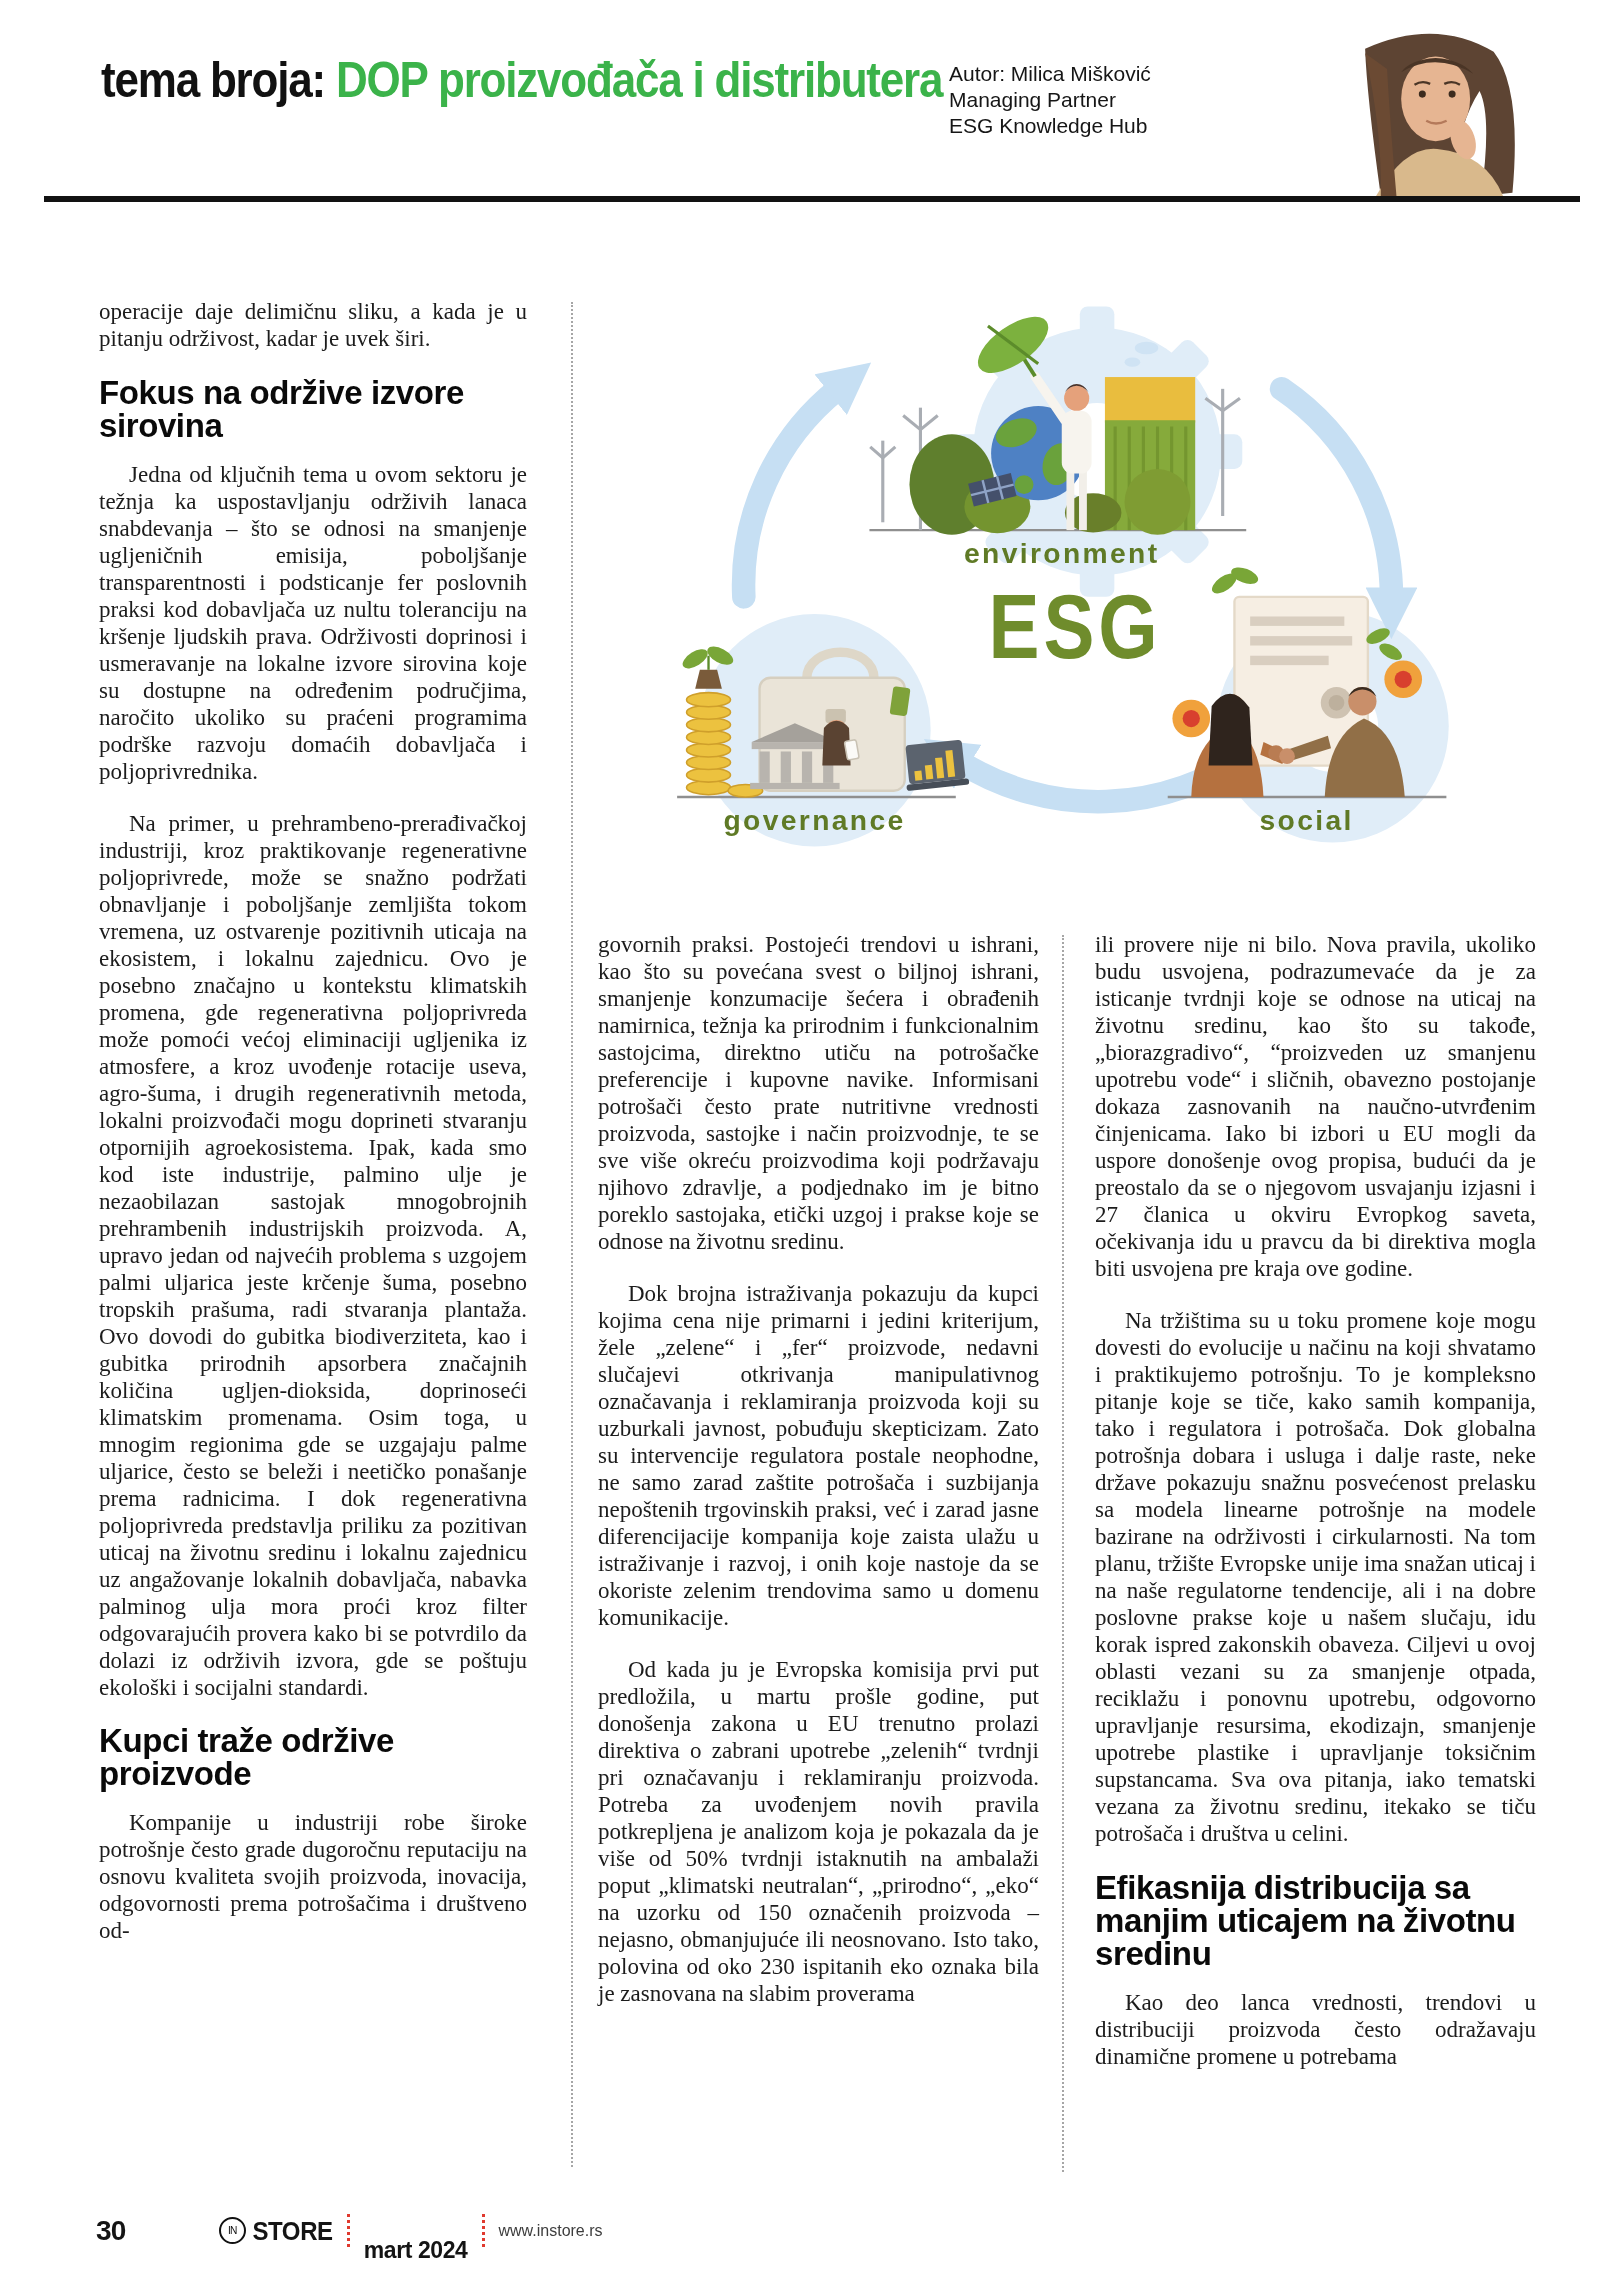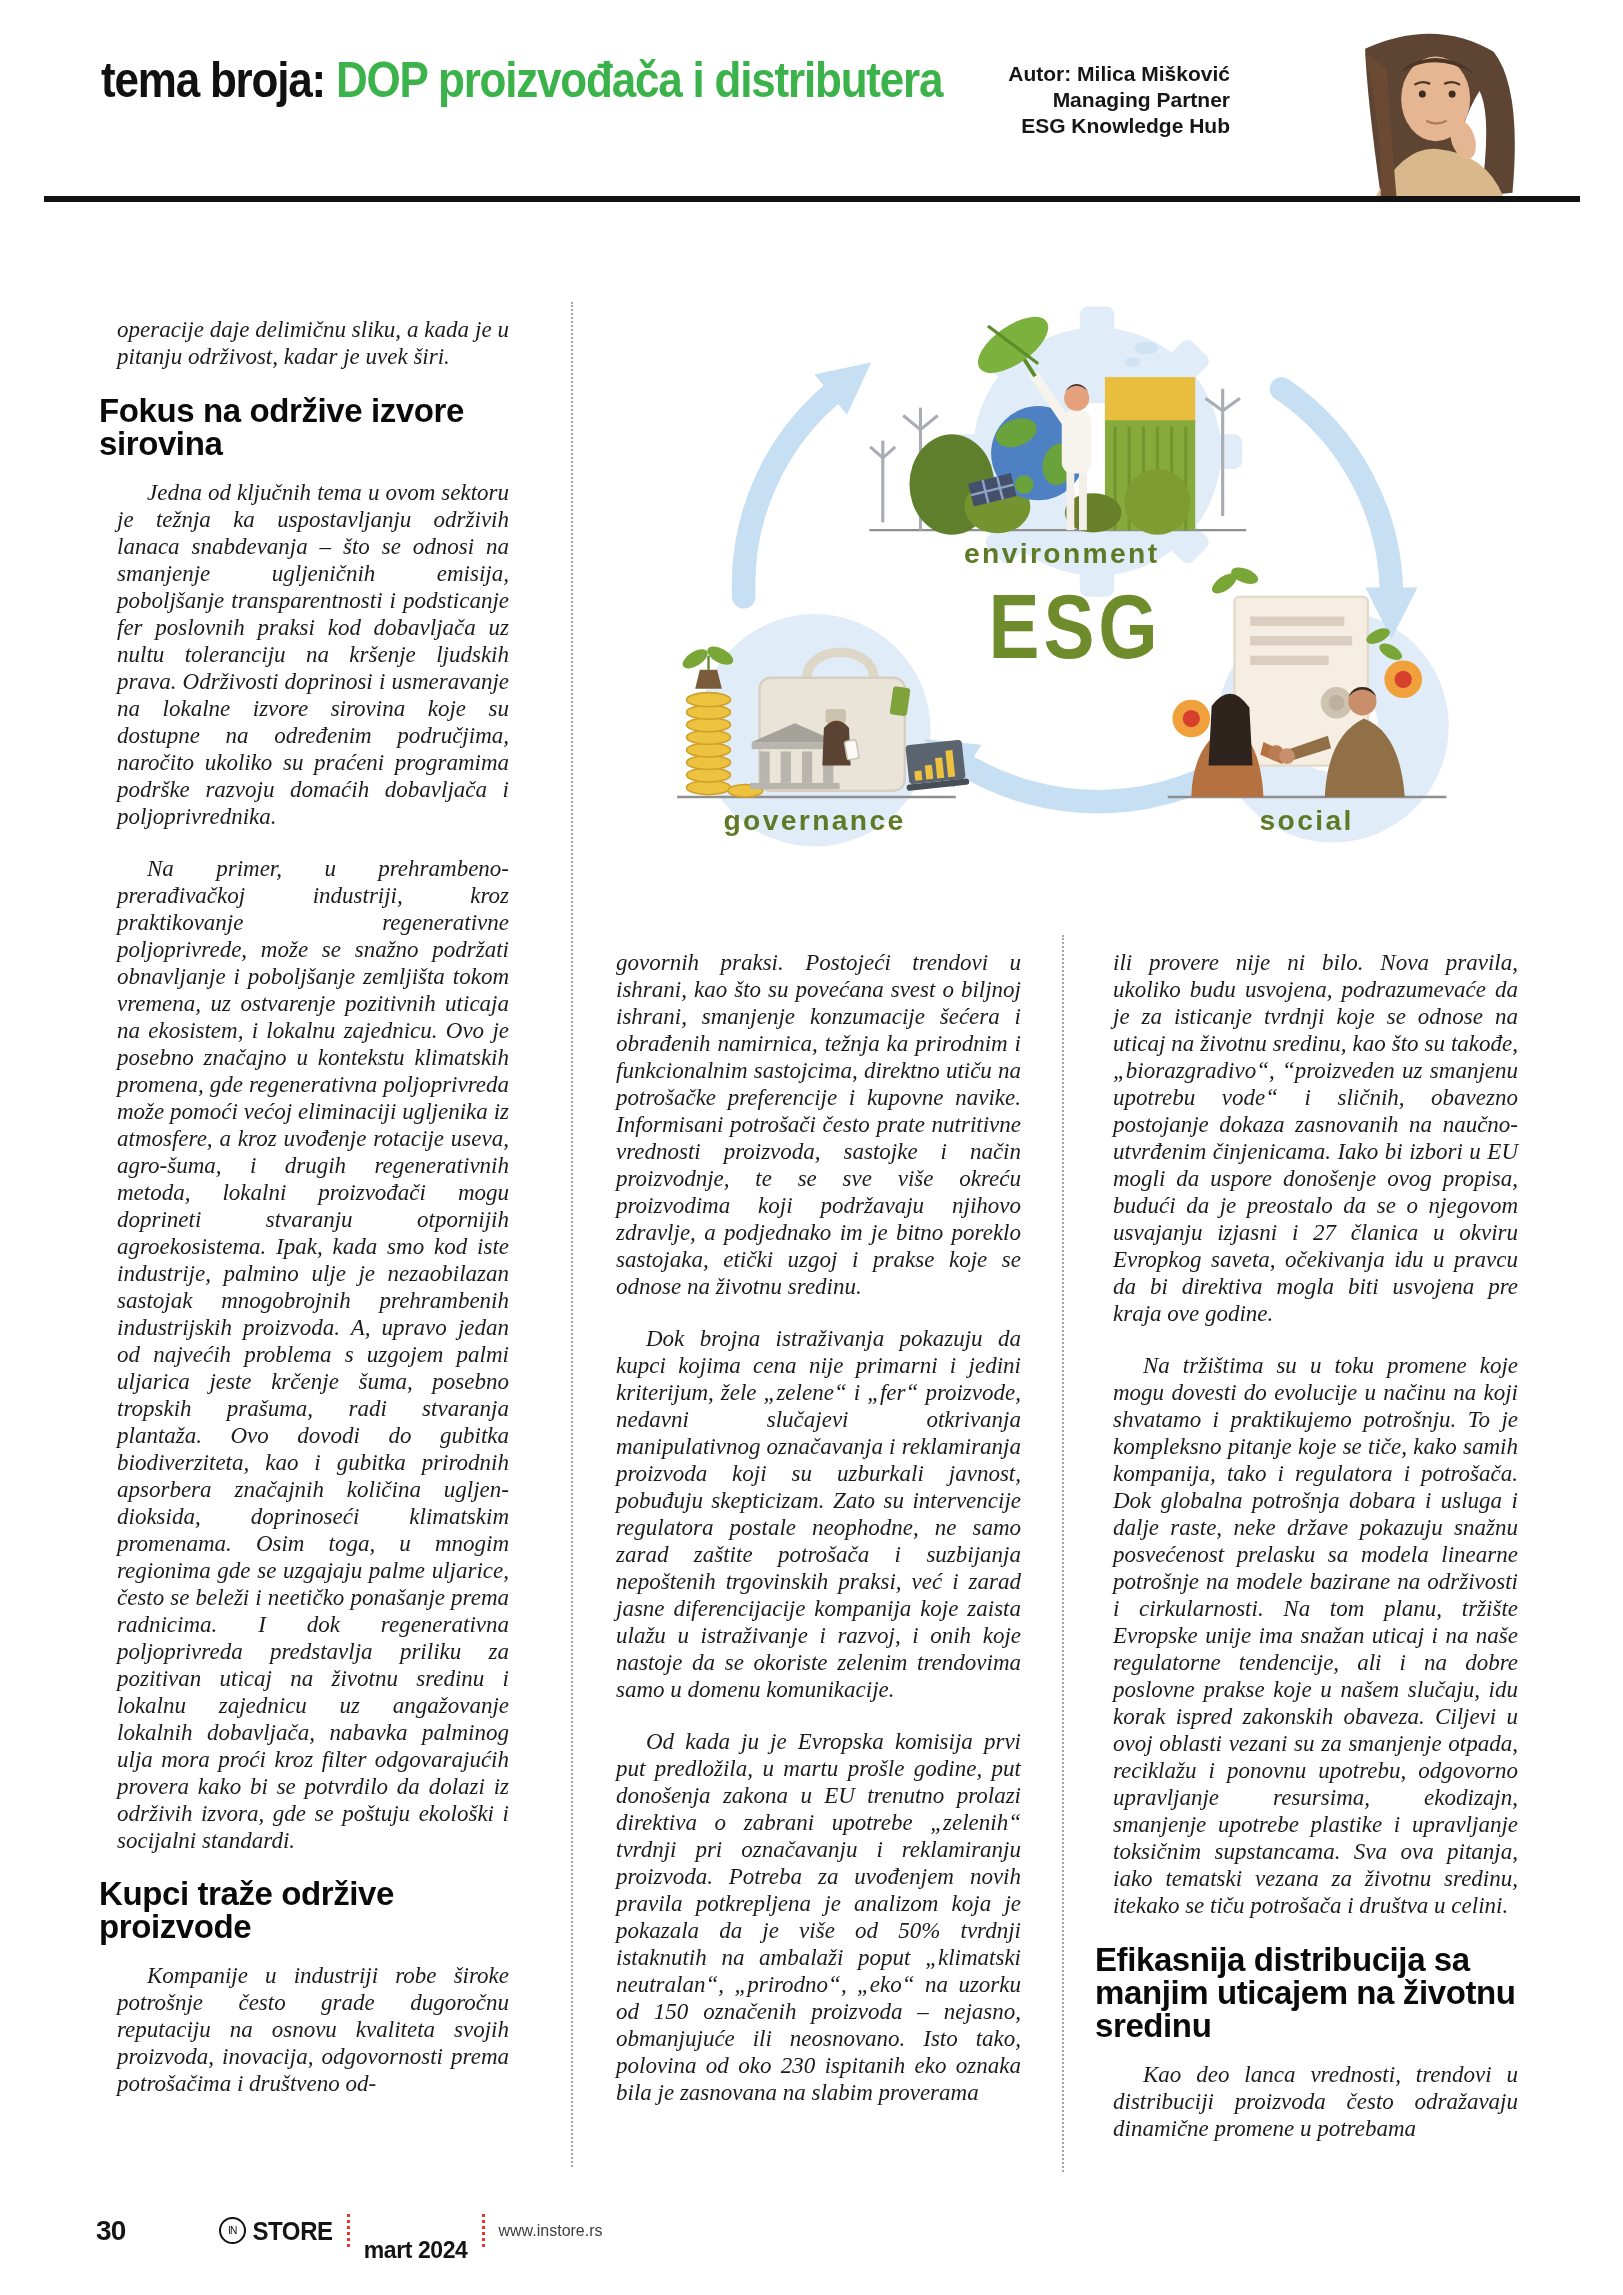--- a/index.html
+++ b/index.html
@@ -4,28 +4,28 @@
 <style>
   html,body{margin:0;padding:0;background:#ffffff;}
   .page{position:relative;width:1623px;height:2295px;background:#ffffff;overflow:hidden;
         font-family:"Liberation Serif", serif;color:#1c1c1c;}
   
   .masthead{position:absolute;left:101px;top:52px;white-space:nowrap;
             font-family:"Liberation Sans", sans-serif;font-weight:bold;
             font-size:44px;letter-spacing:-1.2px;transform:scaleY(1.12);transform-origin:left top;}
   .masthead .kicker{color:#111111;}
   .masthead .title-green{color:#3bb34a;}
-  .author-block{position:absolute;left:851px;top:61px;width:379px;text-align:right;
-                font-family:"Liberation Sans", sans-serif;font-weight:bold;
+  .author-block{position:absolute;left:949px;top:61px;width:379px;text-align:left;
+                font-family:"Liberation Sans", sans-serif;font-weight:normal;
                 font-size:21px;line-height:26px;color:#161616;}
   .header-rule{position:absolute;left:44px;top:196px;width:1536px;height:5.5px;background:#121212;}
   .photo{position:absolute;left:1335px;top:22px;width:206px;height:174px;}
   
   .col{position:absolute;text-align:justify;font-size:23px;line-height:27px;}
-  .col p{margin:18px;font-style:italic;}
+  .col p{margin:0;}
   .col p.sp{margin-top:25px;}
   .col p.ind{text-indent:30px;}
   .col h3{font-family:"Liberation Sans", sans-serif;font-weight:bold;color:#0a0a0a;
           font-size:33px;line-height:33px;letter-spacing:-0.4px;margin:23.6px 0 19px 0;text-align:left;}
   #col1{left:99px;top:298px;width:428px;}
   #col2{left:598px;top:931px;width:441px;}
   #col3{left:1095px;top:931px;width:441px;}
   .vsep{position:absolute;width:0;border-left:2.4px dotted #a6a6a6;}
   #sep1{left:571px;top:302px;height:1865px;}
   #sep2{left:1062px;top:935px;height:1237px;}

